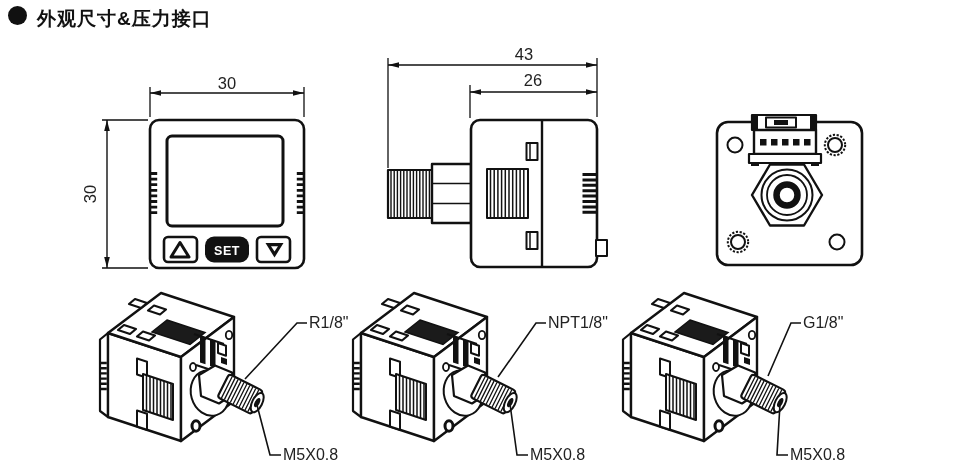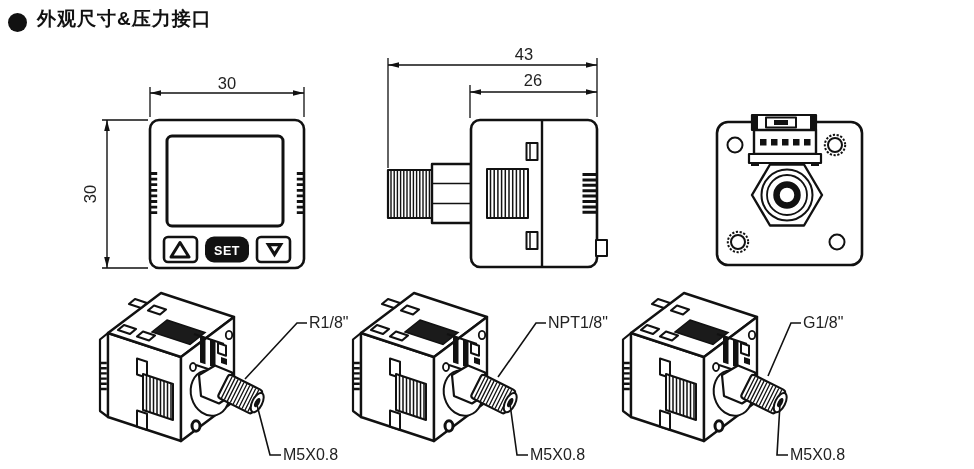--- a/index.html
+++ b/index.html
@@ -1,20 +1,20 @@
 <!DOCTYPE html>
 <html><head>
 <meta charset="utf-8">
 <style>
   html,body{margin:0;padding:0;background:#fff;}
   #stage{
     position:relative;width:974px;height:469px;background:#fff;overflow:hidden;
     font-family:"Liberation Sans","DejaVu Sans",sans-serif;
   }
-  #title-row{position:absolute;left:8px;top:6px;display:flex;align-items:flex-end;}
+  #title-row{position:absolute;left:8px;top:6px;display:flex;align-items:flex-start;}
   #title-bullet{width:19px;height:19px;border-radius:50%;background:#111;flex:0 0 auto;}
   #title-text{margin-left:10px;font-size:19px;font-weight:600;color:#111;letter-spacing:1px;}
   .view{position:absolute;}
   svg{display:block;}
   svg text{font-family:"Liberation Sans","DejaVu Sans",sans-serif;fill:#222;}
   .dimtxt{font-size:16.5px;}
   .lbltxt{font-size:16px;}
   .settxt{font-size:12.5px;font-weight:700;letter-spacing:0.5px;fill:#fff;}
   .ln{stroke:#111;fill:none;}
   .shape{stroke:#111;fill:#fff;stroke-linejoin:round;}

